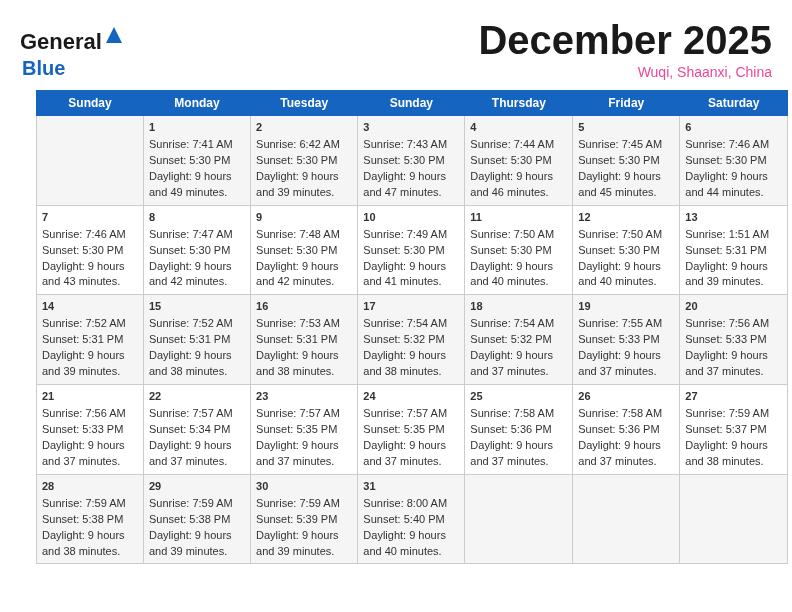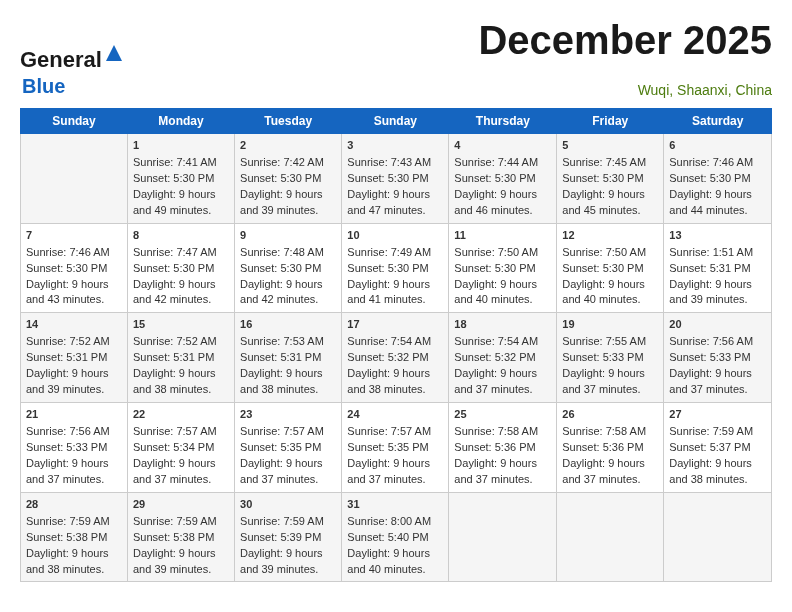--- a/index.html
+++ b/index.html
@@ -31,27 +31,28 @@
       text-align: right;
     }
     .month-title {
       font-size: 40px;
       font-weight: bold;
       color: #1a1a1a;
       line-height: 1.1;
     }
     .location {
       font-size: 14px;
-      color: #4d7c0f;
-      margin-top: 20px;
+      color: #ec4899;
+      margin-top: 2px;
     }
     table {
       width: 100%;
       border-collapse: collapse;
       font-size: 10.5px;
+      margin-left: 16px;
     }
     thead tr th {
       background-color: #1565c0;
       color: #fff;
       text-align: center;
       padding: 5px 4px;
       font-size: 12px;
       font-weight: bold;
       border: 1px solid #1565c0;
     }
@@ -130,21 +131,21 @@
             <div class="day-info">
               <div>Sunrise: 7:41 AM</div>
               <div>Sunset: 5:30 PM</div>
               <div>Daylight: 9 hours</div>
               <div>and 49 minutes.</div>
             </div>
           </td>
           <td>
             <span class="day-num">2</span>
             <div class="day-info">
-              <div>Sunrise: 7:42 AM</div>
+              <div>Sunrise: 6:42 AM</div>
               <div>Sunset: 5:30 PM</div>
               <div>Daylight: 9 hours</div>
               <div>and 39 minutes.</div>
             </div>
           </td>
           <td>
             <span class="day-num">3</span>
             <div class="day-info">
               <div>Sunrise: 7:43 AM</div>
               <div>Sunset: 5:30 PM</div>

